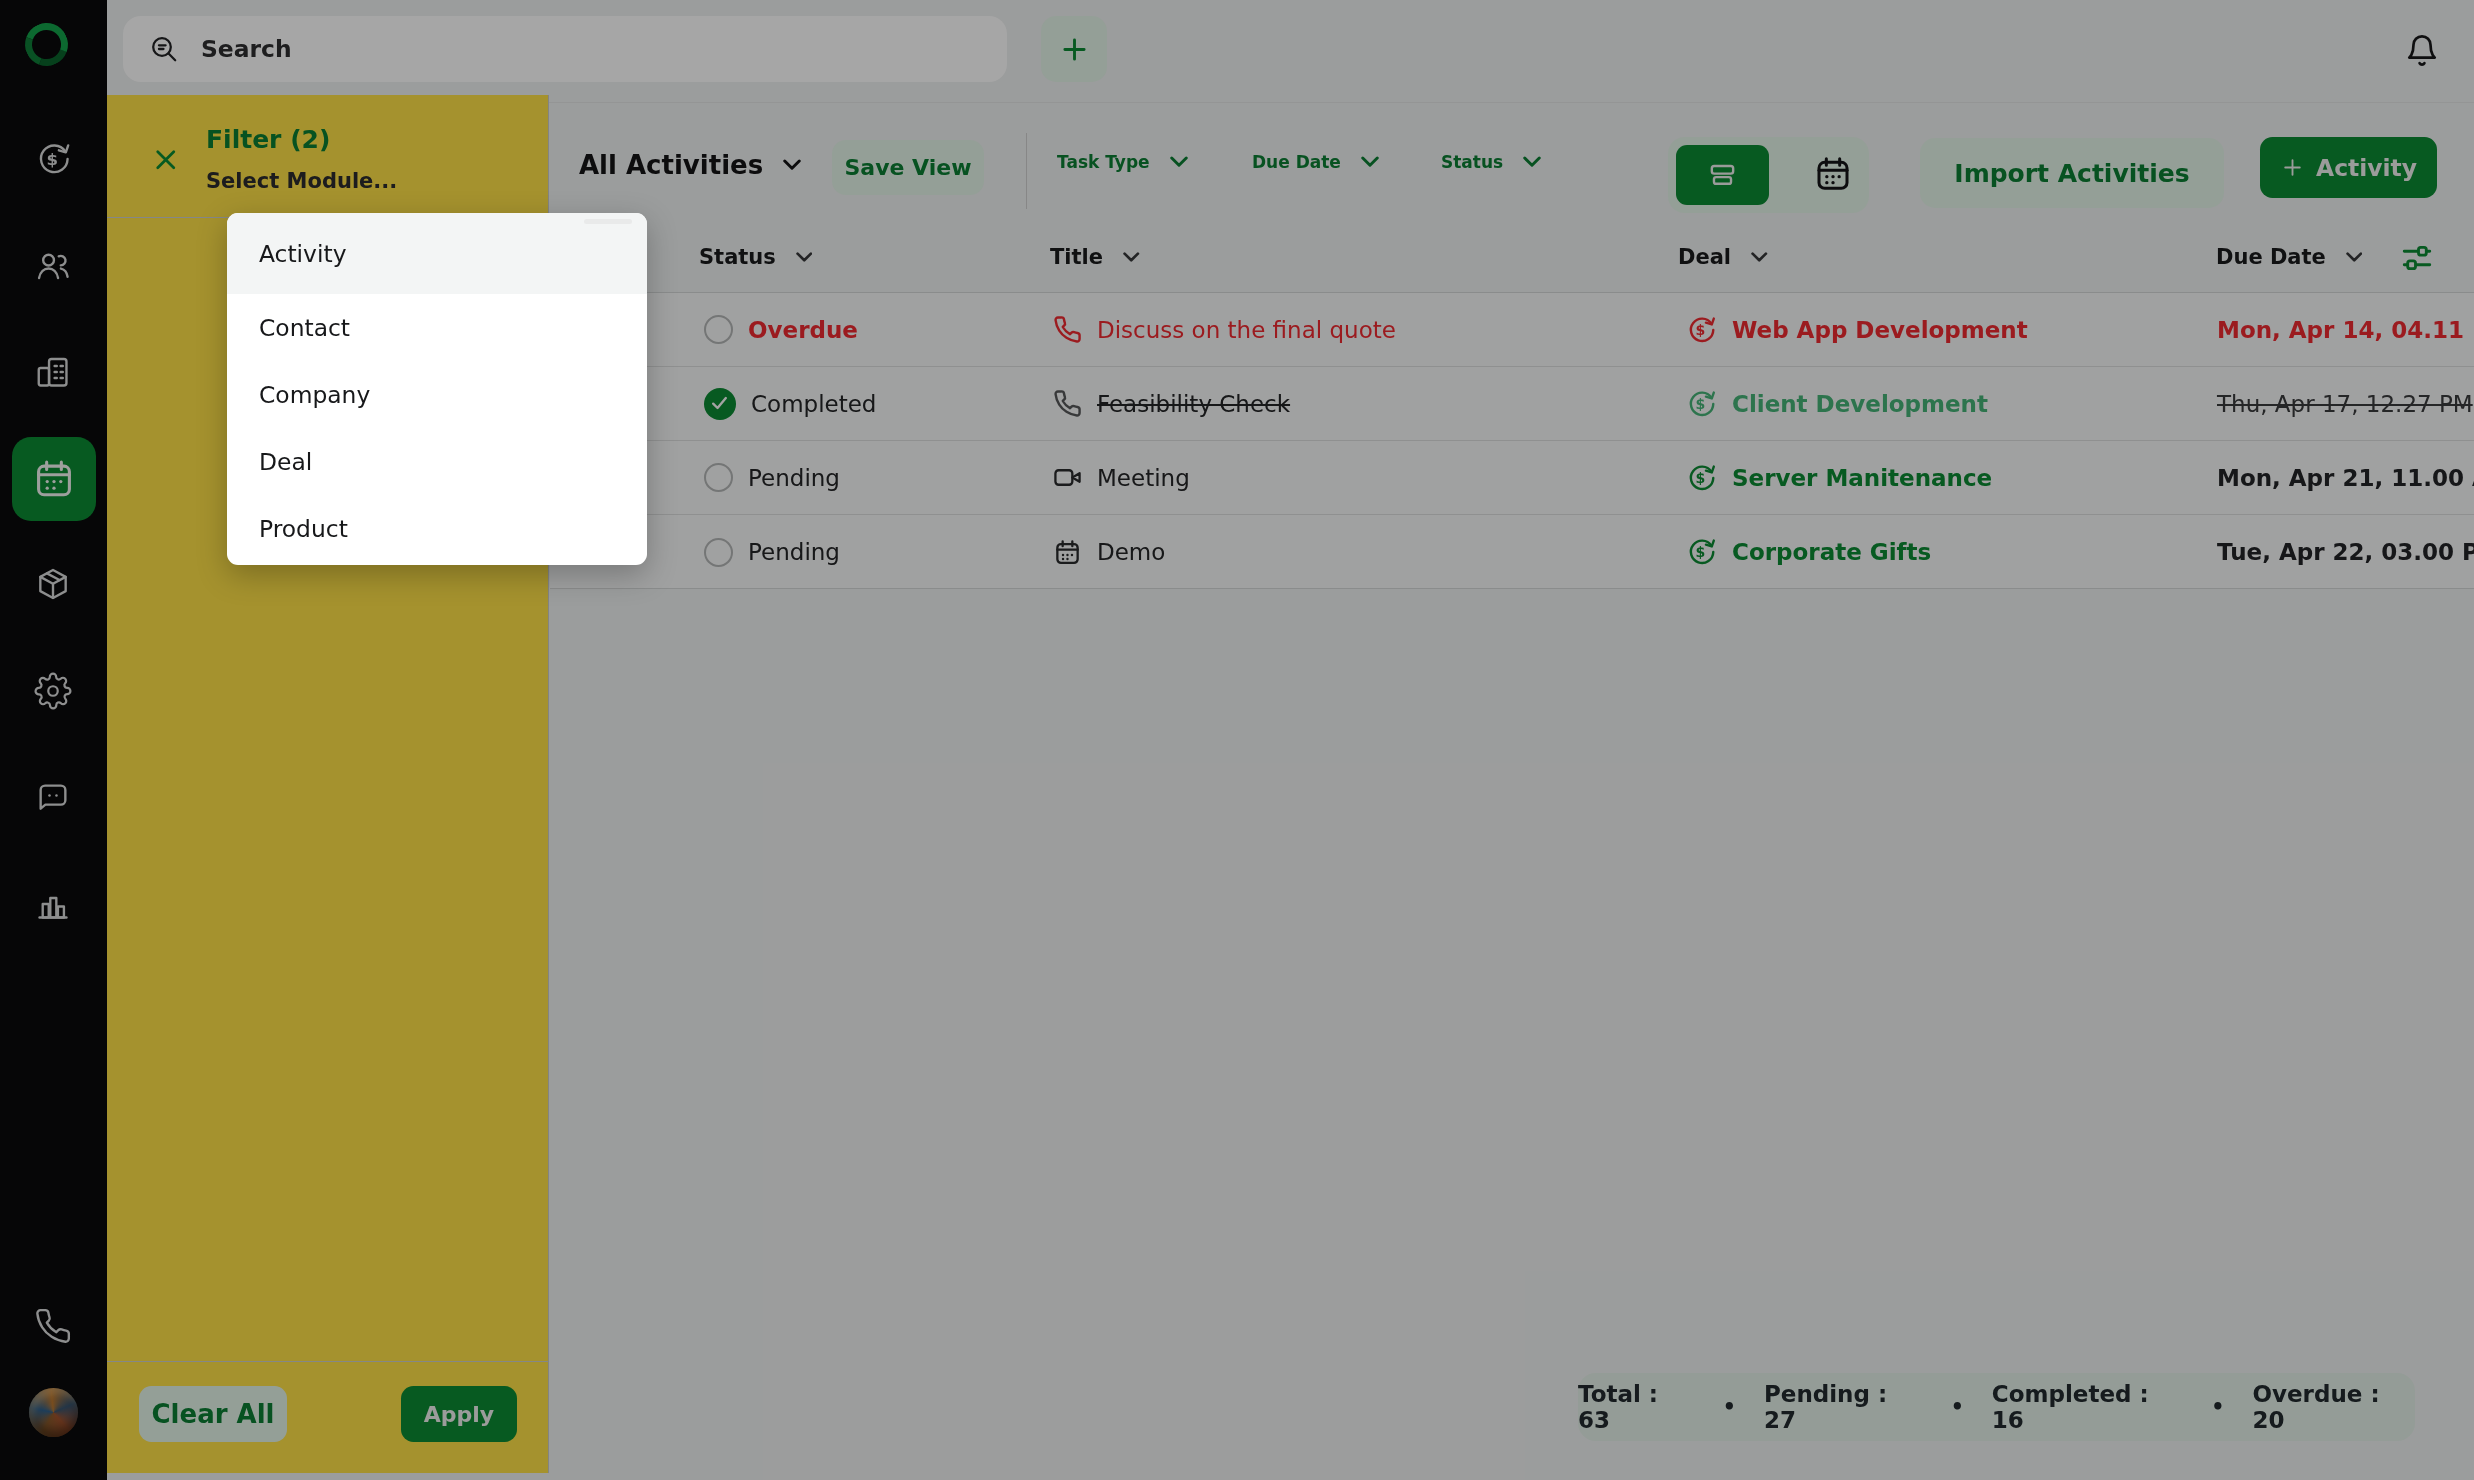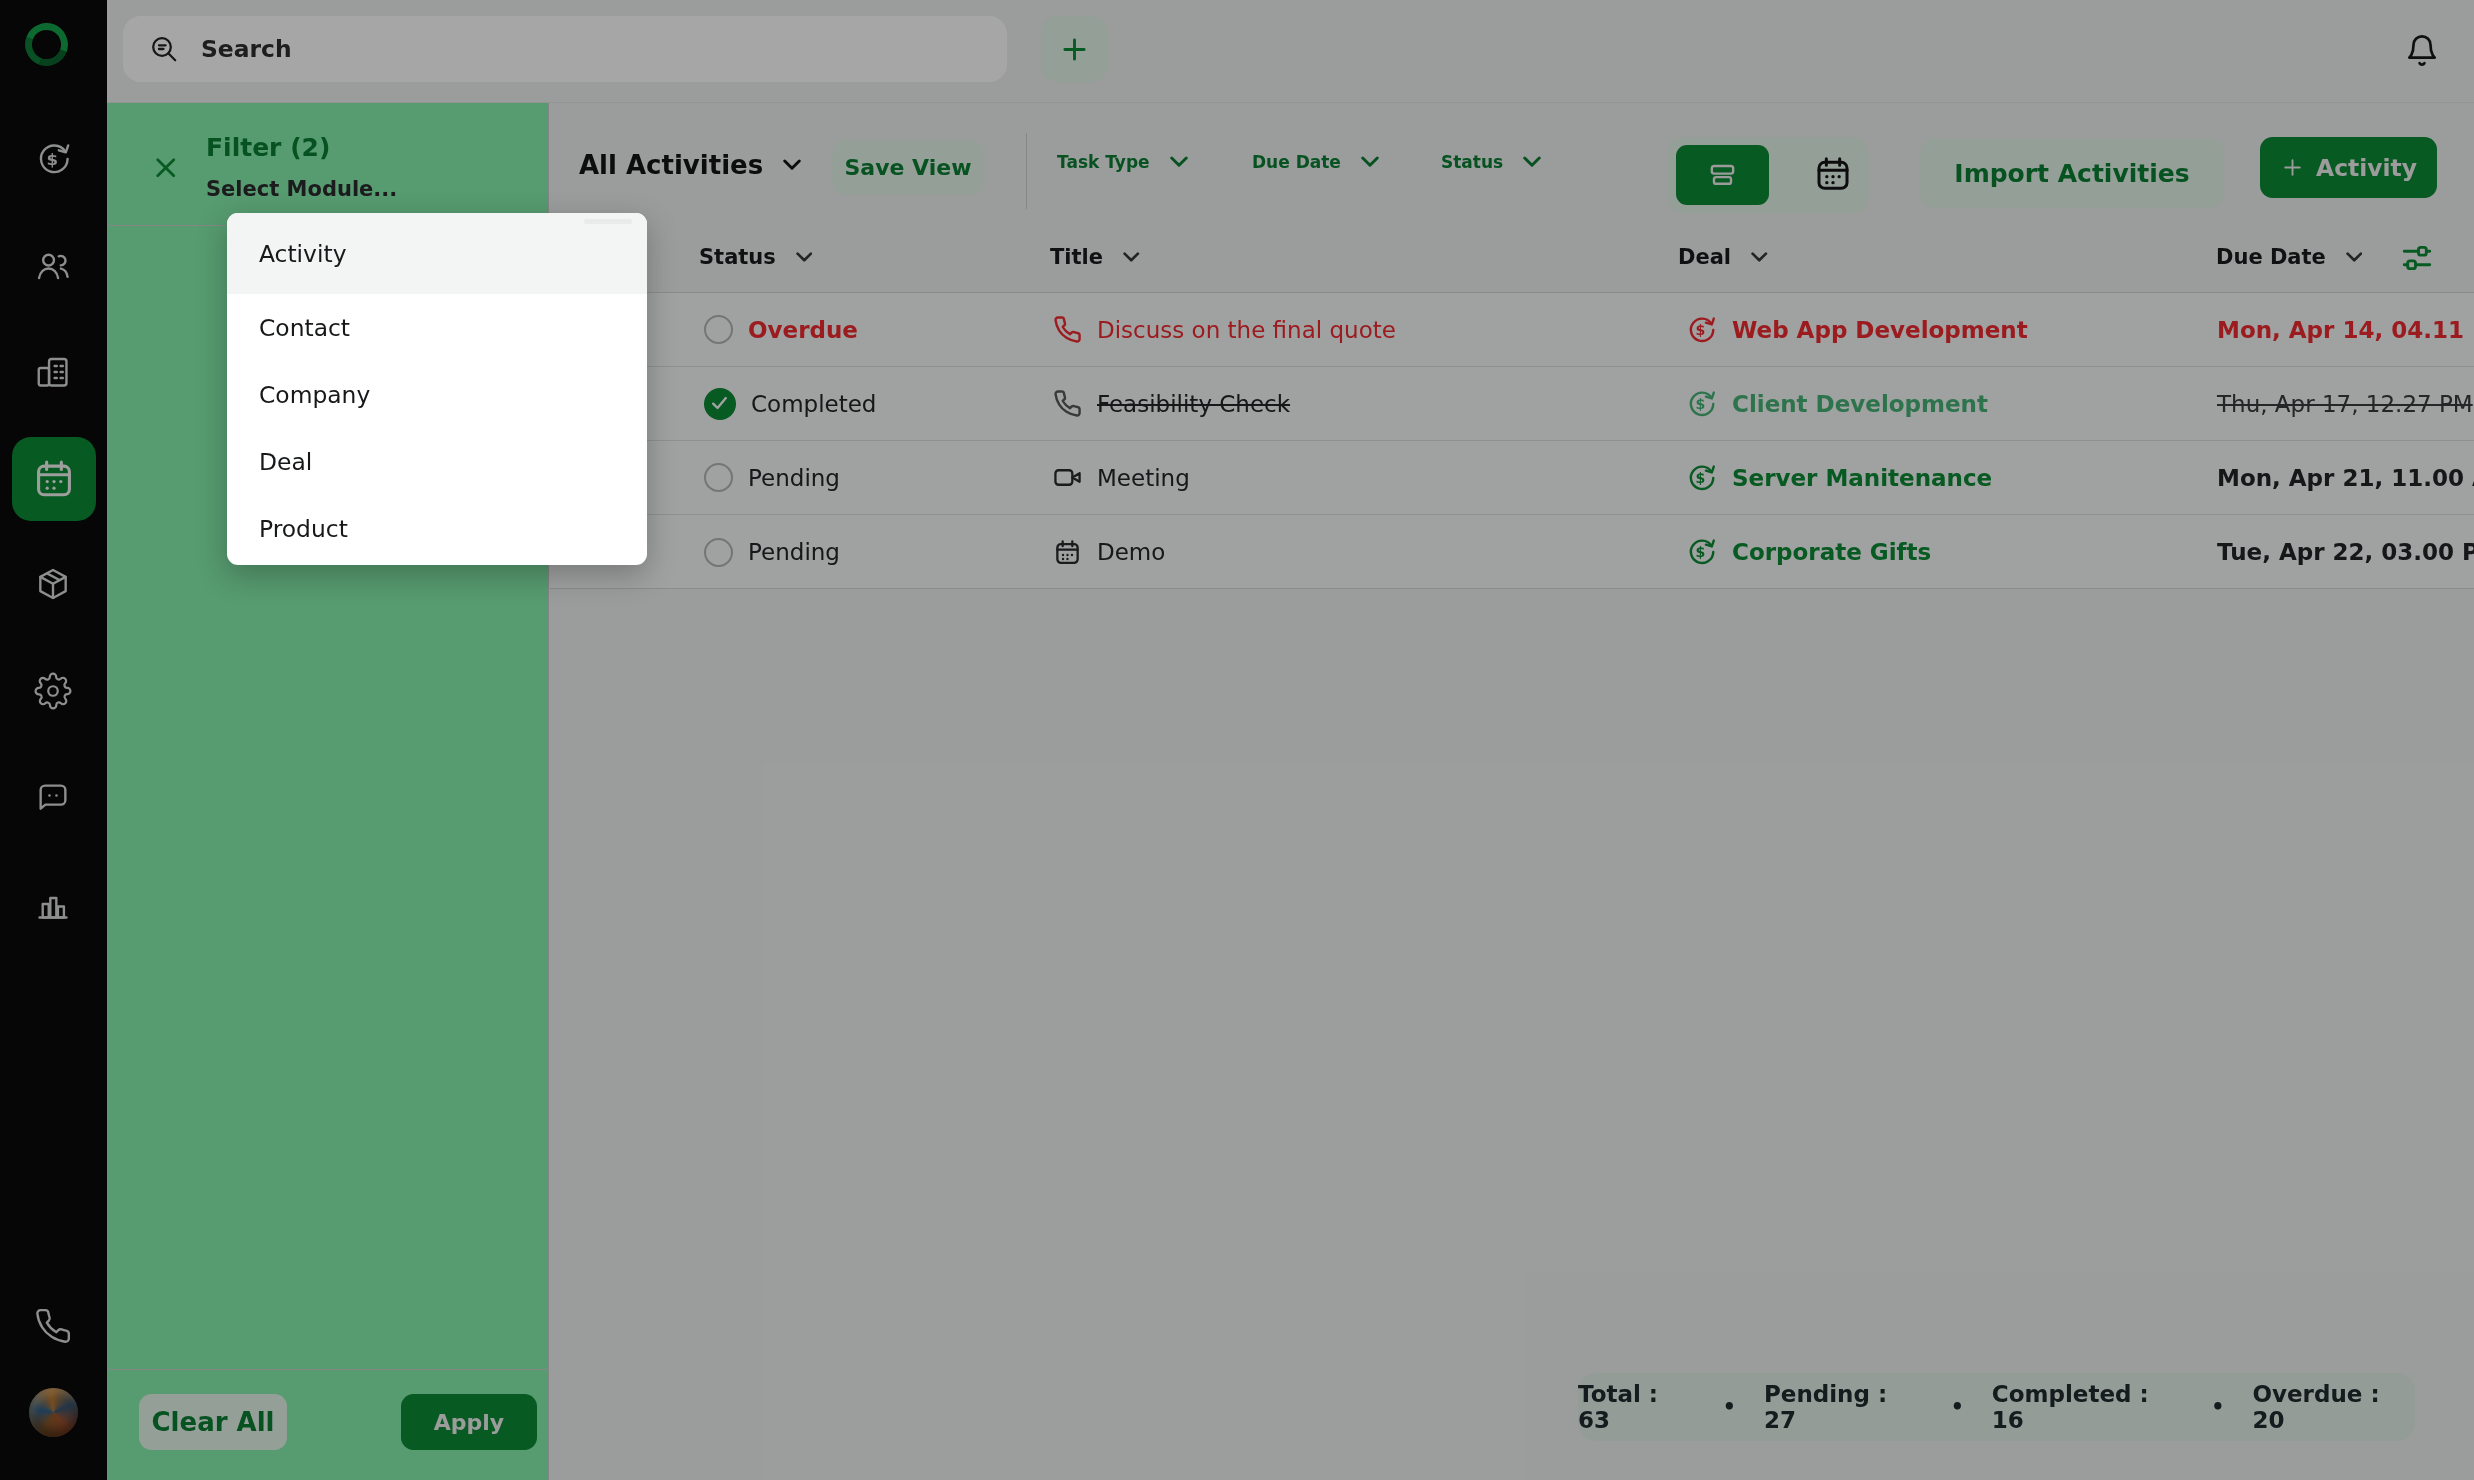--- a/index.html
+++ b/index.html
@@ -76,28 +76,28 @@
   .green-link{color:#0C8A33;}
   .teal-link{color:#45B377;}
   .strike{text-decoration:line-through;}
 
   
   .stats{position:absolute;left:1578px;top:1373px;width:837px;height:68px;border-radius:18px;background:#E3F0E8;
     display:flex;align-items:center;justify-content:center;gap:28px;font-size:23px;font-weight:700;color:#222A2E;}
   .stats .dot{font-size:20.6px;color:#222A2E;}
 
   
-  .fpanel{position:absolute;left:107px;top:103px;width:442px;height:1378px;background:#86efac;border-right:1.4px solid #C9CBCB;}
+  .fpanel{position:absolute;left:107px;top:95px;width:442px;height:1378px;background:#fde047;border-right:1.4px solid #C9CBCB;}
   .fp-close{position:absolute;left:45px;top:51px;width:27.5px;height:27.5px;color:#0C8A33;cursor:pointer;}
   .fp-title{position:absolute;left:99px;top:30px;font-size:25px;font-weight:700;color:#0B7E33;}
   .fp-module{position:absolute;left:99px;top:74px;font-size:21px;font-weight:600;color:#2B2C2E;cursor:pointer;}
   .fp-underline{position:absolute;left:0;right:0;top:122px;height:1.4px;background:#CDCFCF;}
   .fp-footline{position:absolute;left:0;right:0;top:1266px;height:1.4px;background:#CDCFCF;}
   .fp-clear{position:absolute;left:32px;top:1291px;width:148px;height:56px;font-size:26px;border-radius:12.4px;}
-  .fp-apply{position:absolute;left:294px;top:1291px;width:136px;height:56px;font-size:22px;border-radius:12.4px;align-items:center;}
+  .fp-apply{position:absolute;left:294px;top:1291px;width:116px;height:56px;font-size:22px;border-radius:12.4px;align-items:center;}
 
   
   .scrim{position:absolute;inset:0;background:rgba(0,0,0,0.35);z-index:50;}
   .mdrop{position:absolute;left:227px;top:213px;width:420px;height:352px;background:#FFFFFF;border-radius:11px;
     box-shadow:0 9.6px 30px rgba(0,0,0,0.25);z-index:60;overflow:hidden;}
   .mdrop .thumb{position:absolute;top:5.5px;right:15px;width:48px;height:5.5px;border-radius:2.7px;background:#E9EAEA;}
   .mitem{height:67px;display:flex;align-items:center;padding-left:32px;font-size:23.4px;font-weight:500;color:#17181A;cursor:pointer;}
   .mitem.hl{height:81px;background:#F3F5F5;}
 </style>
 </head>

